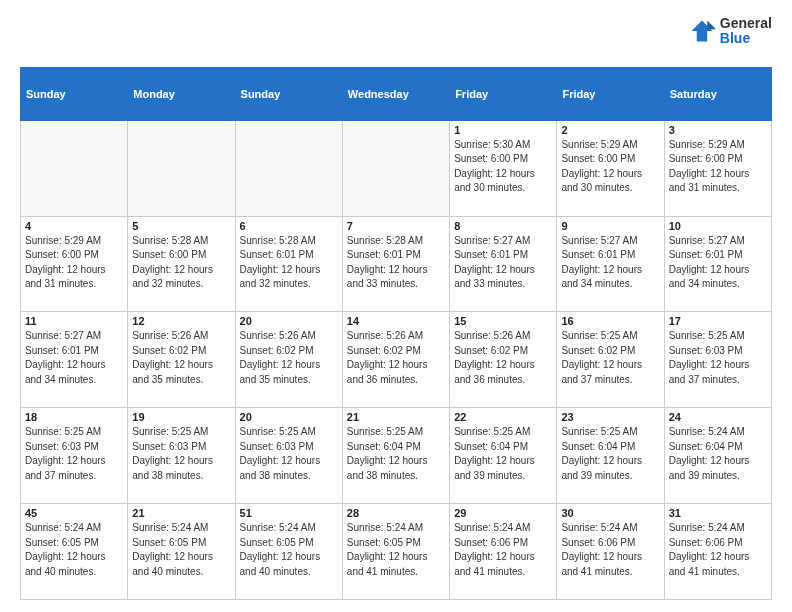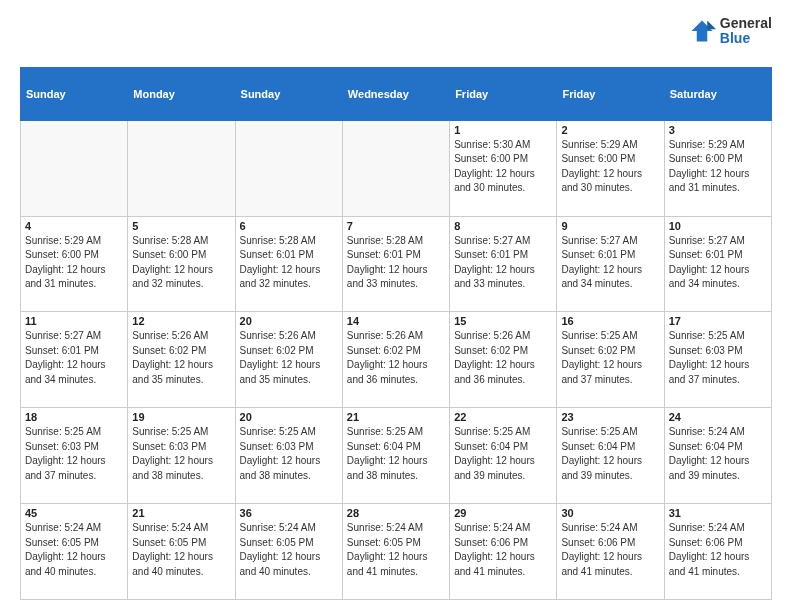--- a/index.html
+++ b/index.html
@@ -320,21 +320,21 @@
 and 40 minutes.</div>
           </td>
           <td>
             <div class="day-number">21</div>
             <div class="day-info" style="white-space: pre-line;">Sunrise: 5:24 AM
 Sunset: 6:05 PM
 Daylight: 12 hours
 and 40 minutes.</div>
           </td>
           <td>
-            <div class="day-number">36</div>
+            <div class="day-number">51</div>
             <div class="day-info" style="white-space: pre-line;">Sunrise: 5:24 AM
 Sunset: 6:05 PM
 Daylight: 12 hours
 and 40 minutes.</div>
           </td>
           <td>
             <div class="day-number">28</div>
             <div class="day-info" style="white-space: pre-line;">Sunrise: 5:24 AM
 Sunset: 6:05 PM
 Daylight: 12 hours

